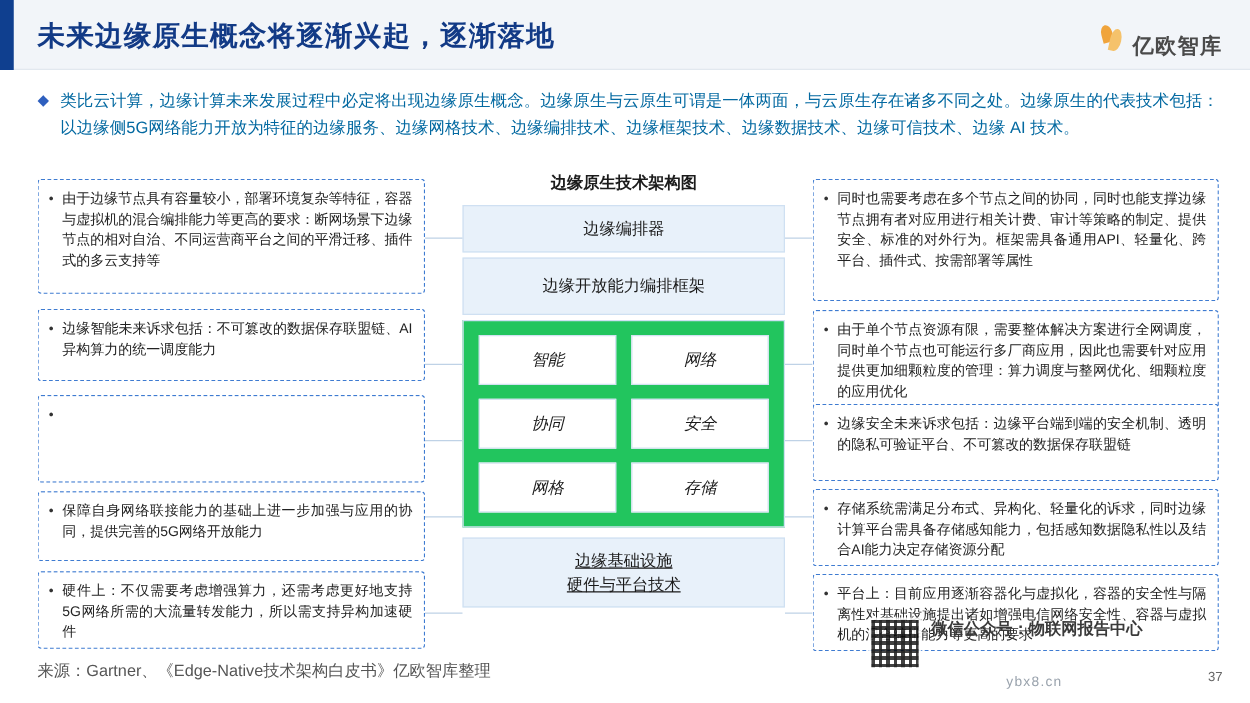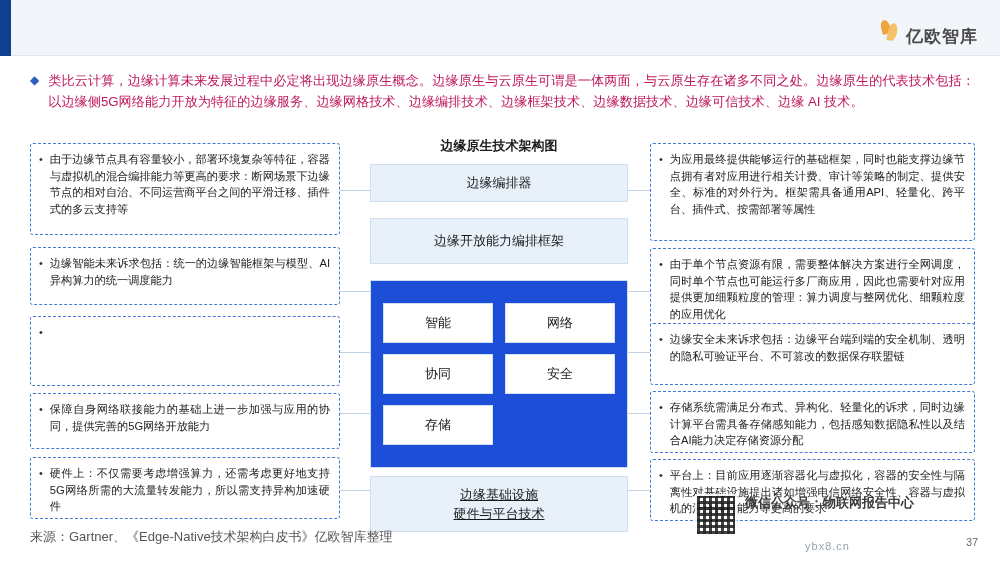--- a/index.html
+++ b/index.html
@@ -42,40 +42,41 @@
 
   
   .intro {
     position: absolute; left: 30px; top: 70px; width: 945px;
     display: flex; gap: 9px;
   }
   .intro .bullet {
     color: #2e5fbe; font-size: 12px; line-height: 20px; flex: 0 0 auto;
   }
   .intro .intro-text {
-    font-size: 13.2px; line-height: 21px; color: #be185d; text-align: justify;
+    font-size: 13.2px; line-height: 21px; color: #0369a1; text-align: justify;
   }
 
   
   .diagram {
     position: absolute; left: 370px; top: 137px; width: 258px; height: 380px;
   }
   .diagram-title {
     text-align: center; font-size: 13px; font-weight: bold; color: #1b1b1b;
     margin-bottom: 9px;
   }
   .dbox {
     background: #e8f1fa; border: 1px solid #cfe0f2;
     height: 38px; display: flex; align-items: center; justify-content: center;
-    font-size: 13px; color: #1a1a1a; margin-bottom: 16px;
+    font-size: 13px; color: #1a1a1a; margin-bottom: 4px;
   }
   .dbox.tall { height: 46px; }
   .grid-wrap {
-    background: #1d4ed8; border: 1px solid #cfe0f2; padding: 22px 12px;
+    background: #22c55e; border: 1px solid #cfe0f2; padding: 11px 12px;
     margin-bottom: 8px;
+    font-style: italic;
   }
   .grid3 { display: grid; grid-template-columns: 1fr 1fr; gap: 11px 12px; }
   .cell {
     background: #ffffff; border: 1px solid #d3e2f1; height: 40px;
     display: flex; align-items: center; justify-content: center;
     font-size: 13px; color: #1a1a1a;
   }
   .dbox.infra {
     height: 56px; flex-direction: column; line-height: 19px; text-decoration: underline;
   }
@@ -123,20 +124,21 @@
   .watermark {
     position: absolute; right: 150px; bottom: 10px;
     font-size: 11px; color: #9aa3ad; letter-spacing: 1px;
   }
 </style>
 </head>
 <body>
 
 <div class="title-bar">
   <div class="title-accent"></div>
+  <div class="page-title">未来边缘原生概念将逐渐兴起，逐渐落地</div>
   <div class="logo">
     <span class="logo-mark">
         <i class="a"></i>
         <i class="b"></i>
       </span>
     <span class="logo-text">亿欧智库</span>
   </div>
 </div>
 
 <div class="intro">
@@ -147,20 +149,21 @@
 <div class="diagram">
   <div class="diagram-title">边缘原生技术架构图</div>
   <div class="dbox">边缘编排器</div>
   <div class="dbox tall">边缘开放能力编排框架</div>
   <div class="grid-wrap">
     <div class="grid3">
       <div class="cell">智能</div>
       <div class="cell">网络</div>
       <div class="cell">协同</div>
       <div class="cell">安全</div>
+      <div class="cell">网格</div>
       <div class="cell">存储</div>
     </div>
   </div>
   <div class="dbox infra">
     <span>边缘基础设施</span>
     <span>硬件与平台技术</span>
   </div>
 </div>
 
 <div class="connector" style="left:300px; top:190px; width:70px;"></div>
@@ -173,37 +176,37 @@
 <div class="connector" style="left:628px; top:352px; width:22px;"></div>
 <div class="connector" style="left:628px; top:413px; width:22px;"></div>
 <div class="connector" style="left:628px; top:490px; width:22px;"></div>
 
 <div class="note" style="left:30px; top:143px; width:310px; height:92px;">
   <span class="dot">•</span>
   <span class="txt">由于边缘节点具有容量较小，部署环境复杂等特征，容器与虚拟机的混合编排能力等更高的要求：断网场景下边缘节点的相对自治、不同运营商平台之间的平滑迁移、插件式的多云支持等</span>
 </div>
 <div class="note" style="left:30px; top:247px; width:310px; height:58px;">
   <span class="dot">•</span>
-  <span class="txt">边缘智能未来诉求包括：统一的边缘智能框架与模型、AI异构算力的统一调度能力</span>
+  <span class="txt">边缘智能未来诉求包括：不可篡改的数据保存联盟链、AI异构算力的统一调度能力</span>
 </div>
 <div class="note" style="left:30px; top:316px; width:310px; height:70px;">
   <span class="dot">•</span>
 </div>
 <div class="note" style="left:30px; top:393px; width:310px; height:56px;">
   <span class="dot">•</span>
   <span class="txt">保障自身网络联接能力的基础上进一步加强与应用的协同，提供完善的5G网络开放能力</span>
 </div>
 <div class="note" style="left:30px; top:457px; width:310px; height:62px;">
   <span class="dot">•</span>
   <span class="txt">硬件上：不仅需要考虑增强算力，还需考虑更好地支持5G网络所需的大流量转发能力，所以需支持异构加速硬件</span>
 </div>
 
 <div class="note" style="left:650px; top:143px; width:325px; height:98px;">
   <span class="dot">•</span>
-  <span class="txt">为应用最终提供能够运行的基础框架，同时也能支撑边缘节点拥有者对应用进行相关计费、审计等策略的制定、提供安全、标准的对外行为。框架需具备通用API、轻量化、跨平台、插件式、按需部署等属性</span>
+  <span class="txt">同时也需要考虑在多个节点之间的协同，同时也能支撑边缘节点拥有者对应用进行相关计费、审计等策略的制定、提供安全、标准的对外行为。框架需具备通用API、轻量化、跨平台、插件式、按需部署等属性</span>
 </div>
 <div class="note" style="left:650px; top:248px; width:325px; height:82px;">
   <span class="dot">•</span>
   <span class="txt">由于单个节点资源有限，需要整体解决方案进行全网调度，同时单个节点也可能运行多厂商应用，因此也需要针对应用提供更加细颗粒度的管理：算力调度与整网优化、细颗粒度的应用优化</span>
 </div>
 <div class="note" style="left:650px; top:323px; width:325px; height:62px;">
   <span class="dot">•</span>
   <span class="txt">边缘安全未来诉求包括：边缘平台端到端的安全机制、透明的隐私可验证平台、不可篡改的数据保存联盟链</span>
 </div>
 <div class="note" style="left:650px; top:391px; width:325px; height:62px;">

